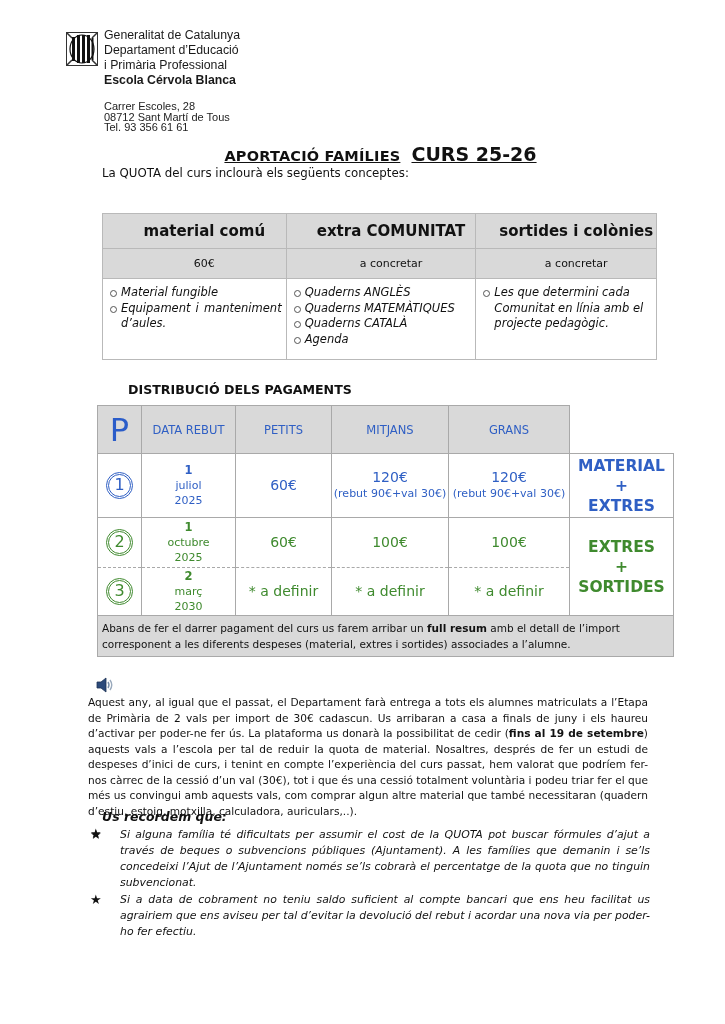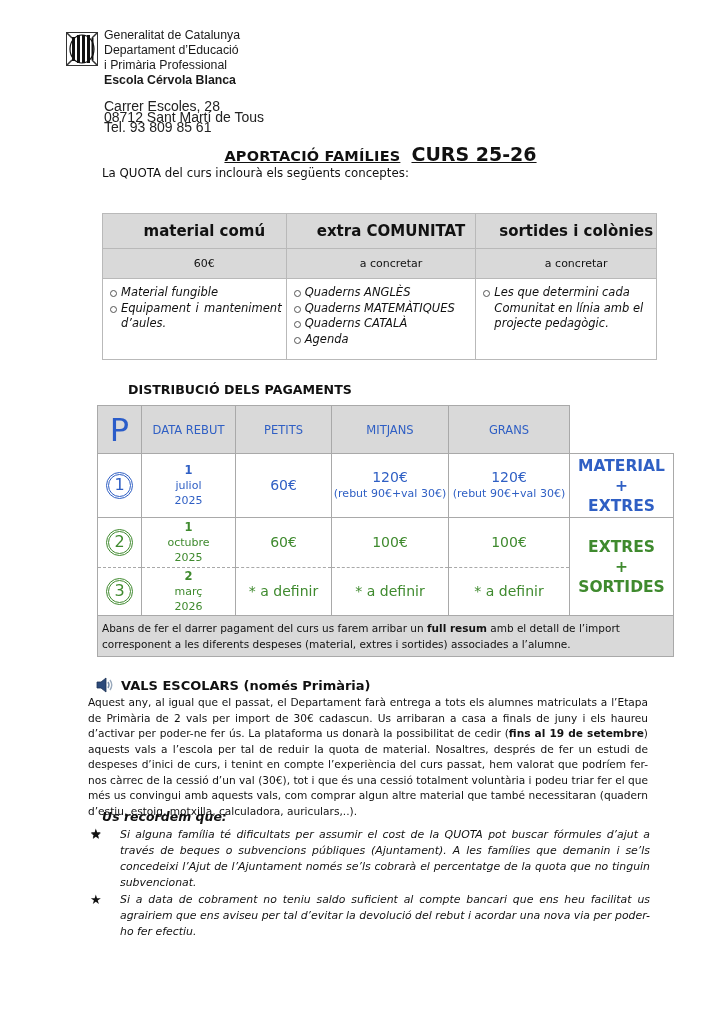--- a/index.html
+++ b/index.html
@@ -4,21 +4,21 @@
   <style>
     * { box-sizing: border-box; margin: 0; padding: 0; }
     html, body { width: 725px; height: 1024px; background: #ffffff; overflow: hidden; }
     body { position: relative; font-family: "DejaVu Sans", sans-serif; color: #111; }
 
     
     .letterhead { position: absolute; left: 66px; top: 28px; }
     .logo { position: absolute; left: 0; top: 4px; width: 32px; height: 34px; }
     .org { position: absolute; left: 38px; top: 0; font-family: Liberation Sans, sans-serif; font-size: 12.3px; line-height: 15px; white-space: nowrap; color: #1a1a1a; }
     .org .school { font-weight: bold; }
-    .address { position: absolute; left: 104px; top: 101px; font-family: "Liberation Sans", sans-serif; font-size: 14px; line-height: 10.5px; color: #222; white-space: nowrap; }
+    .address { position: absolute; left: 104px; top: 101px; font-family: "Liberation Sans", sans-serif; font-size: 11px; line-height: 10.5px; color: #222; white-space: nowrap; }
 
     
     .title { position: absolute; left: 0; width: 725px; top: 143px; text-align: center; white-space: nowrap; }
     .title .t1 { font-family: "DejaVu Sans", sans-serif; font-weight: bold; font-size: 14.5px; text-decoration: underline; letter-spacing: 0.2px; }
     .title .t2 { font-family: "DejaVu Sans", sans-serif; font-weight: bold; font-size: 19px; text-decoration: underline; margin-left: 6px; }
     .title .wrap { position: relative; left: 18px; }
 
     .intro { position: absolute; left: 102px; top: 166px; font-size: 11.8px; white-space: nowrap; }
 
     
@@ -84,21 +84,21 @@
   <div class="org">
     <div>Generalitat de Catalunya</div>
     <div>Departament d’Educació</div>
     <div>i Primària Professional</div>
     <div class="school">Escola Cérvola Blanca</div>
   </div>
 </div>
 <div class="address">
   <div>Carrer Escoles, 28</div>
   <div>08712 Sant Martí de Tous</div>
-  <div>Tel. 93 809 85 61</div>
+  <div>Tel. 93 356 61 61</div>
 </div>
 
 <div class="title">
   <span class="wrap">
     <span class="t1">APORTACIÓ FAMÍLIES</span>
     <span class="t2">CURS 25-26</span>
   </span>
 </div>
 
 <div class="intro">La QUOTA del curs inclourà els següents conceptes:</div>
@@ -203,40 +203,39 @@
       <div>+</div>
       <div>SORTIDES</div>
     </td>
   </tr>
 
   <tr class="row3 green">
     <td class="dasht"><span class="circ">3</span></td>
     <td class="date dasht">
       <b>2</b><br>
       <span>març</span><br>
-      <span>2026</span>
+      <span>2030</span>
     </td>
     <td class="amt dasht">* a definir</td>
     <td class="amt dasht">* a definir</td>
     <td class="amt dasht">* a definir</td>
   </tr>
 
   <tr class="note">
     <td colspan="6"><span>Abans de fer el darrer pagament del curs us farem arribar un </span><b>full resum</b><span> amb el detall de l’import corresponent a les diferents despeses (material, extres i sortides) associades a l’alumne.</span></td>
   </tr>
 </tbody>
   </table>
 
 <div class="vals-head">
   <svg class="speaker" viewBox="0 0 20 18">
     <path d="M2 6 L6 6 L11 2 L11 16 L6 12 L2 12 Z" fill="#2c4a7a" stroke="#1e3356" stroke-width="0.8"></path>
     <path d="M13 6 Q15 9 13 12" stroke="#7a8ea8" stroke-width="1.4" fill="none"></path>
     <path d="M15 4 Q18.5 9 15 14" stroke="#9aaabd" stroke-width="1.4" fill="none"></path>
   </svg>
-  <span>VALS ESCOLARS (només Primària)</span>
 </div>
 <div class="vals-body">
   <p><span>Aquest any, al igual que el passat, el Departament farà entrega a tots els alumnes matriculats a l’Etapa de Primària de 2 vals per import de 30€ cadascun. Us arribaran a casa a finals de juny i els haureu d’activar per poder-ne fer ús. La plataforma us donarà la possibilitat de cedir (</span><b>fins al 19 de setembre</b><span>) aquests vals a l’escola per tal de reduir la quota de material. Nosaltres, després de fer un estudi de despeses d’inici de curs, i tenint en compte l’experiència del curs passat, hem valorat que podríem fer-nos càrrec de la cessió d’un val (30€), tot i que és una cessió totalment voluntària i podeu triar fer el que més us convingui amb aquests vals, com comprar algun altre material que també necessitaran (quadern d’estiu, estoig, motxilla, calculadora, auriculars,..).</span></p>
 </div>
 
 <div class="remember">Us recordem que:</div>
 <ul class="reminders">
   <li><span class="star">★</span></li>
   <li><span class="star">★</span><span>Si alguna família té dificultats per assumir el cost de la QUOTA pot buscar fórmules d’ajut a través de beques o subvencions públiques (Ajuntament). A les famílies que demanin i se’ls concedeixi l’Ajut de l’Ajuntament només se’ls cobrarà el percentatge de la quota que no tinguin subvencionat.</span></li>
   <li><span class="star">★</span><span>Si a data de cobrament no teniu saldo suficient al compte bancari que ens heu facilitat us agrairiem que ens aviseu per tal d’evitar la devolució del rebut i acordar una nova via per poder-ho fer efectiu.</span></li>

